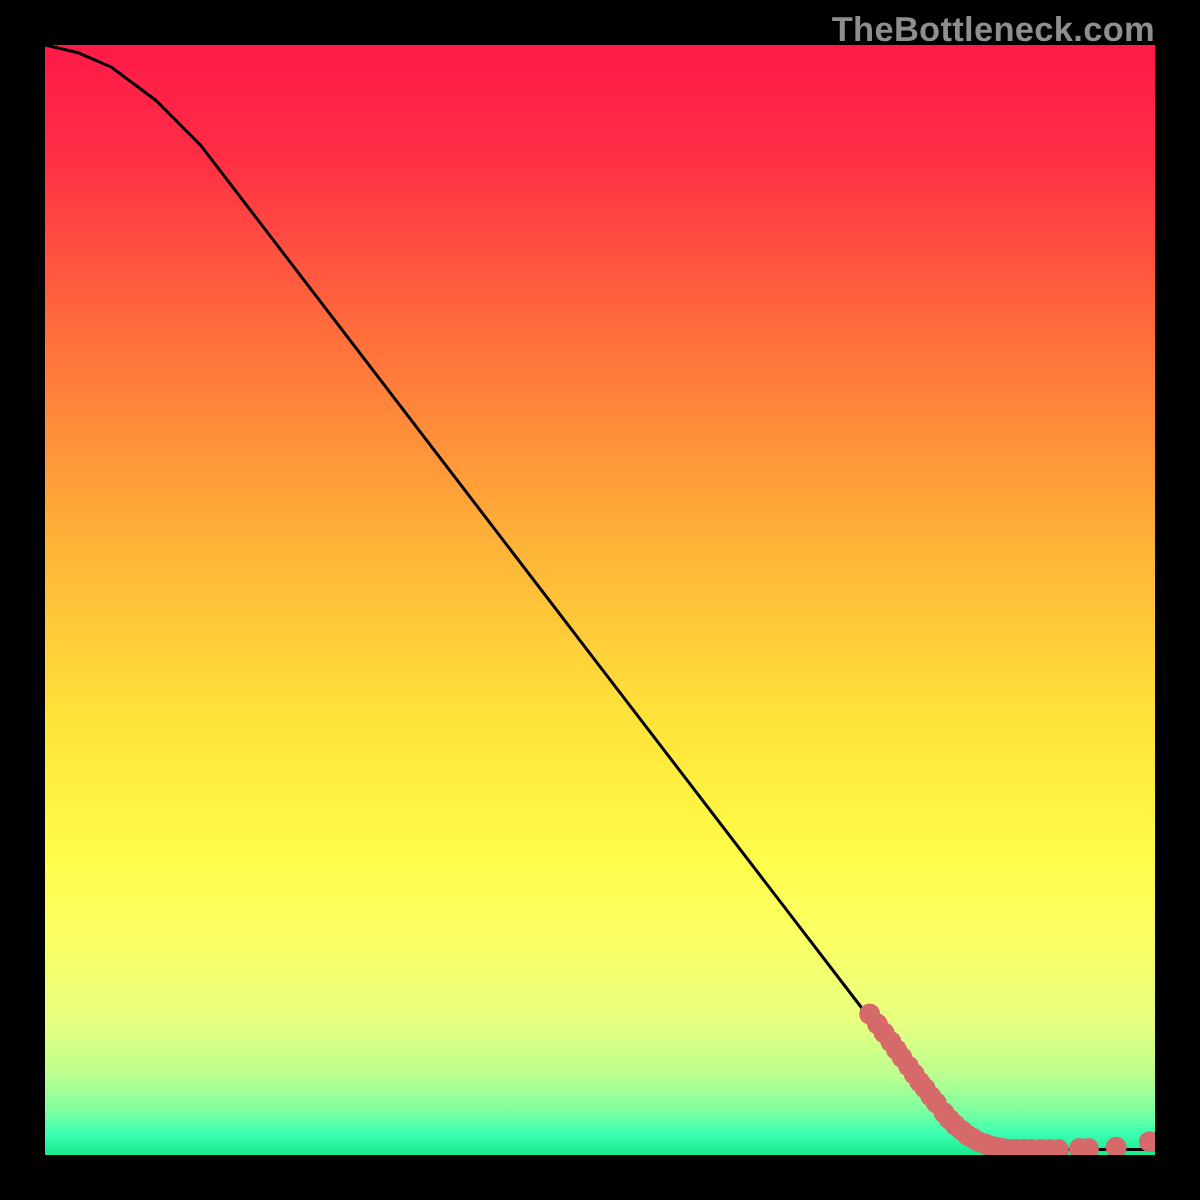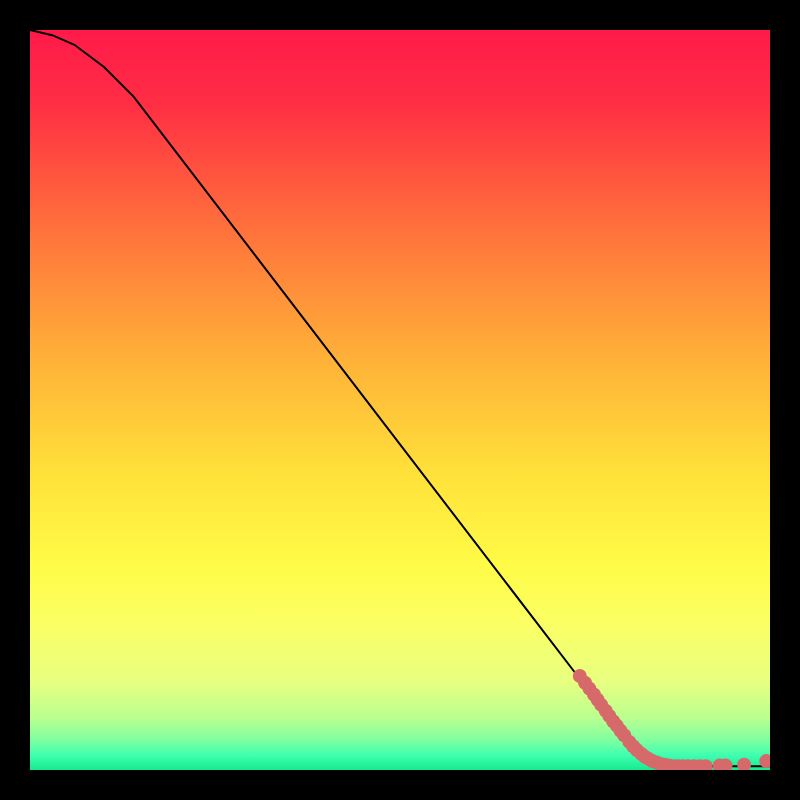--- a/index.html
+++ b/index.html
@@ -33,20 +33,21 @@
     letter-spacing: 0.2px;
   }
   svg {
     display: block;
   }
 </style>
 </head>
 <body>
 
 <div class="stage">
+  <div class="watermark">TheBottleneck.com</div>
 
   <svg class="plot" viewBox="0 0 740 740" preserveAspectRatio="none">
     <defs>
       <linearGradient id="bg-grad" x1="0" y1="0" x2="0" y2="1">
           <stop offset="0%" stop-color="#ff1a49"></stop>
           <stop offset="10%" stop-color="#ff2e44"></stop>
           <stop offset="25%" stop-color="#ff6a3c"></stop>
           <stop offset="45%" stop-color="#ffb338"></stop>
           <stop offset="60%" stop-color="#ffe13a"></stop>
           <stop offset="72%" stop-color="#fffb46"></stop>

